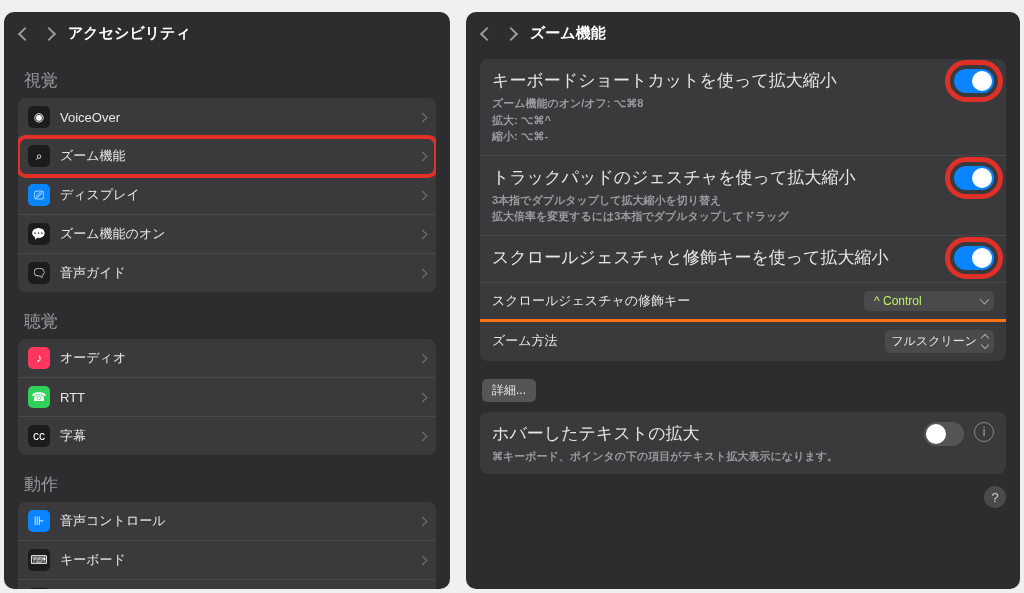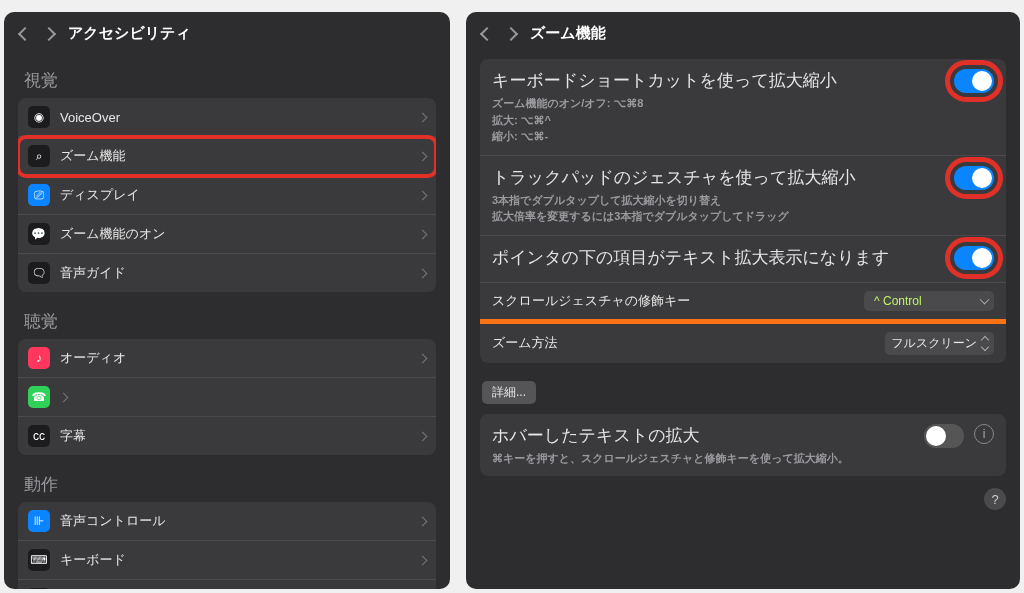--- a/index.html
+++ b/index.html
@@ -127,21 +127,21 @@
     .toggle-highlight {
       outline: 5px solid #e03028;
       outline-offset: 4px;
       border-radius: 12px;
     }
     .select-row {
       display: flex;
       align-items: center;
       padding: 8px 12px;
       font-size: 13px;
-      border-bottom: 5px solid #f97316;
+      border-bottom: 3px solid #f97316;
     }
     .select-row:last-child { border-bottom: none; }
     .select-label { flex: 1; }
     .select-control {
       background: #4a4a4c;
       border-radius: 5px;
       padding: 3px 20px 3px 10px;
       font-size: 12px;
       position: relative;
       cursor: pointer;
@@ -260,20 +260,21 @@
       </div>
       <div class="section-title">聴覚</div>
       <div class="list-group">
         <div class="list-item">
           <div class="item-icon icon-pink">♪</div>
           <div class="item-label">オーディオ</div>
           <div class="chevron"></div>
         </div>
         <div class="list-item">
           <div class="item-icon icon-green">☎</div>
+          <div class="item-label">RTT</div>
           <div class="chevron"></div>
         </div>
         <div class="list-item">
           <div class="item-icon icon-dark">cc</div>
           <div class="item-label">字幕</div>
           <div class="chevron"></div>
         </div>
       </div>
       <div class="section-title">動作</div>
       <div class="list-group">
@@ -317,21 +318,21 @@
       <div class="setting-row">
         <div class="setting-text">
           <div class="setting-title">トラックパッドのジェスチャを使って拡大縮小</div>
           <div class="setting-sub">3本指でダブルタップして拡大縮小を切り替え
 拡大倍率を変更するには3本指でダブルタップしてドラッグ</div>
         </div>
         <div class="toggle toggle-highlight"></div>
       </div>
       <div class="setting-row">
         <div class="setting-text">
-          <div class="setting-title">ポインタの下の項目がテキスト拡大表示になります</div>
+          <div class="setting-title">スクロールジェスチャと修飾キーを使って拡大縮小</div>
         </div>
         <div class="toggle toggle-highlight"></div>
       </div>
       <div class="select-row">
         <div class="select-label">スクロールジェスチャの修飾キー</div>
         <div class="select-control select-wide">^ Control</div>
       </div>
       <div class="select-row">
         <div class="select-label">ズーム方法</div>
         <div class="row-inline">
@@ -344,21 +345,21 @@
     </div>
 
     <div class="right-actions">
       <div class="btn">詳細...</div>
     </div>
 
     <div class="setting-group">
       <div class="setting-row">
         <div class="setting-text">
           <div class="setting-title">ホバーしたテキストの拡大</div>
-          <div class="setting-sub">⌘キーを押すと、スクロールジェスチャと修飾キーを使って拡大縮小。</div>
+          <div class="setting-sub">⌘キーボード、ポインタの下の項目がテキスト拡大表示になります。</div>
         </div>
         <div class="toggle off"></div>
         <div class="info-circle">i</div>
       </div>
     </div>
 
     <div class="help-circle">?</div>
   </div>
 </div>
 

